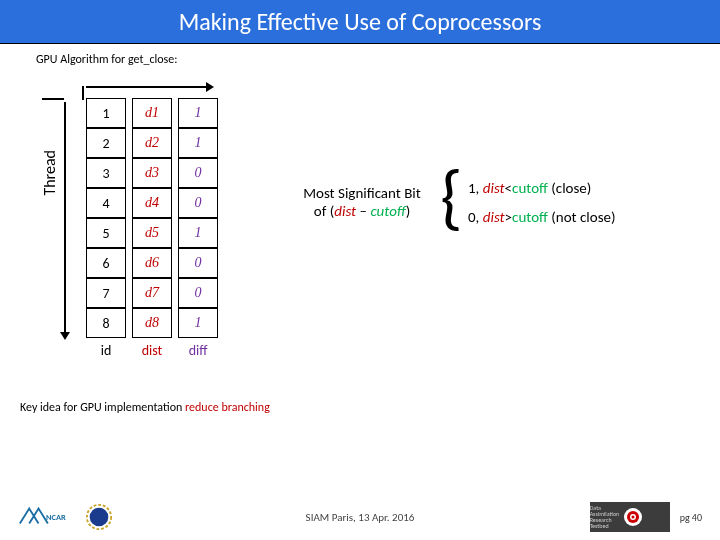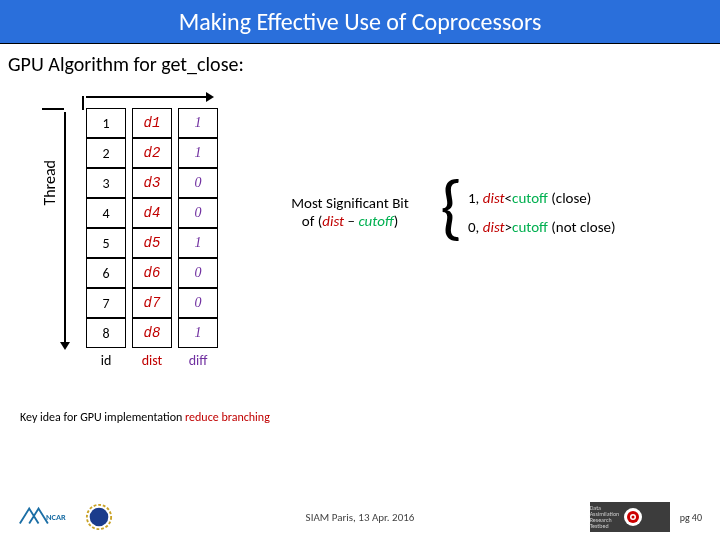--- a/index.html
+++ b/index.html
@@ -1,37 +1,37 @@
 <!DOCTYPE html>
 <html><head>
 <meta charset="utf-8">
 <style>
   * { box-sizing: border-box; margin: 0; padding: 0; }
   body { width: 720px; height: 540px; font-family: Calibri, Arial, sans-serif; background: #fff; position: relative; overflow: hidden; }
   .title-bar { background: #2a6fdb; color: #fff; height: 44px; display: flex; align-items: center; justify-content: center; font-size: 24px; border-bottom: 1px solid #000; }
-  .subtitle { font-size: 20px; padding: 8px 8px; }
+  .subtitle { font-size: 12px; padding: 8px 36px; }
   .diagram-area { position: relative; height: 320px; }
   .thread-label { position: absolute; left: 40px; top: 76px; writing-mode: vertical-rl; text-orientation: mixed; font-size: 16px; transform: rotate(180deg); }
   .arrow-vert { position: absolute; left: 64px; top: 28px; width: 2px; height: 230px; background: #000; }
   .arrow-vert::before { content: ""; position: absolute; left: -22px; top: -4px; width: 22px; height: 2px; background: #000; }
   .arrow-vert::after { content: ""; position: absolute; bottom: -8px; left: -4px; border-top: 8px solid #000; border-left: 5px solid transparent; border-right: 5px solid transparent; }
   .arrow-horz { position: absolute; left: 86px; top: 12px; width: 120px; height: 2px; background: #000; }
   .arrow-horz::after { content: ""; position: absolute; right: -8px; top: -4px; border-left: 8px solid #000; border-top: 5px solid transparent; border-bottom: 5px solid transparent; }
   .arrow-horz::before { content: ""; position: absolute; left: -4px; top: 0; width: 2px; height: 14px; background: #000; }
   .table-wrap { position: absolute; left: 86px; top: 24px; }
   .trow { display: flex; gap: 6px; height: 30px; align-items: stretch; margin-bottom: 0; }
   .cell { border: 1px solid #000; display: flex; align-items: center; justify-content: center; font-size: 14px; }
   .cell-id { width: 40px; background: #fff; }
-  .cell-dist { width: 40px; color: #c00000; font-family: Liberation Mono, monospace; font-style: italic; }
+  .cell-dist { width: 40px; color: #c00000; font-family: Liberation Serif, serif; font-style: italic; }
   .cell-diff { width: 40px; color: #7030a0; font-family: "Times New Roman", serif; font-style: italic; }
   .hdr-row { display: flex; gap: 6px; margin-top: 4px; }
   .hdr { width: 40px; text-align: center; font-size: 14px; }
   .hdr-dist { color: #c00000; }
   .hdr-diff { color: #7030a0; }
-  .explain { position: absolute; left: 280px; top: 110px; width: 140px; font-size: 15px; text-align: center; line-height: 1.2; }
+  .explain { position: absolute; left: 292px; top: 110px; width: 140px; font-size: 15px; text-align: center; line-height: 1.2; }
   .explain .emph { font-style: italic; }
   .explain .dist { color: #c00000; }
   .explain .cut { color: #00b050; }
   .bracket { position: absolute; left: 440px; top: 90px; font-size: 72px; line-height: 0.9; font-weight: 100; }
   .legend { position: absolute; left: 468px; top: 100px; font-size: 15px; line-height: 1.9; }
   .legend .cutoff { color: #00b050; }
   .key-idea { font-size: 12px; padding: 6px 20px; }
   .key-idea .reduce { color: #c00000; }
   .footer { position: absolute; bottom: 8px; left: 0; width: 720px; display: flex; align-items: center; justify-content: space-between; padding: 0 18px; }
   .logos { display: flex; gap: 10px; align-items: flex-end; }

